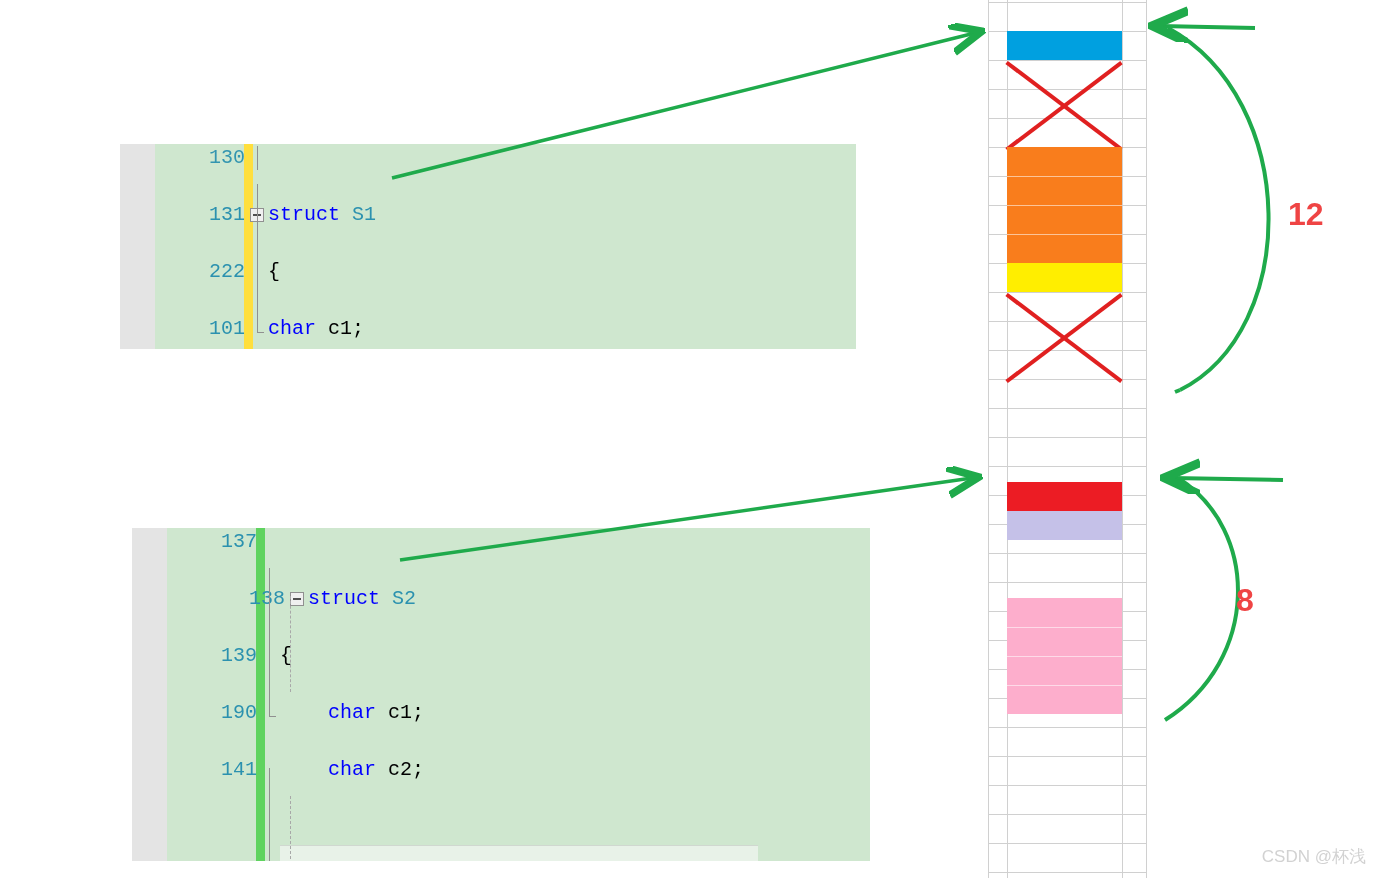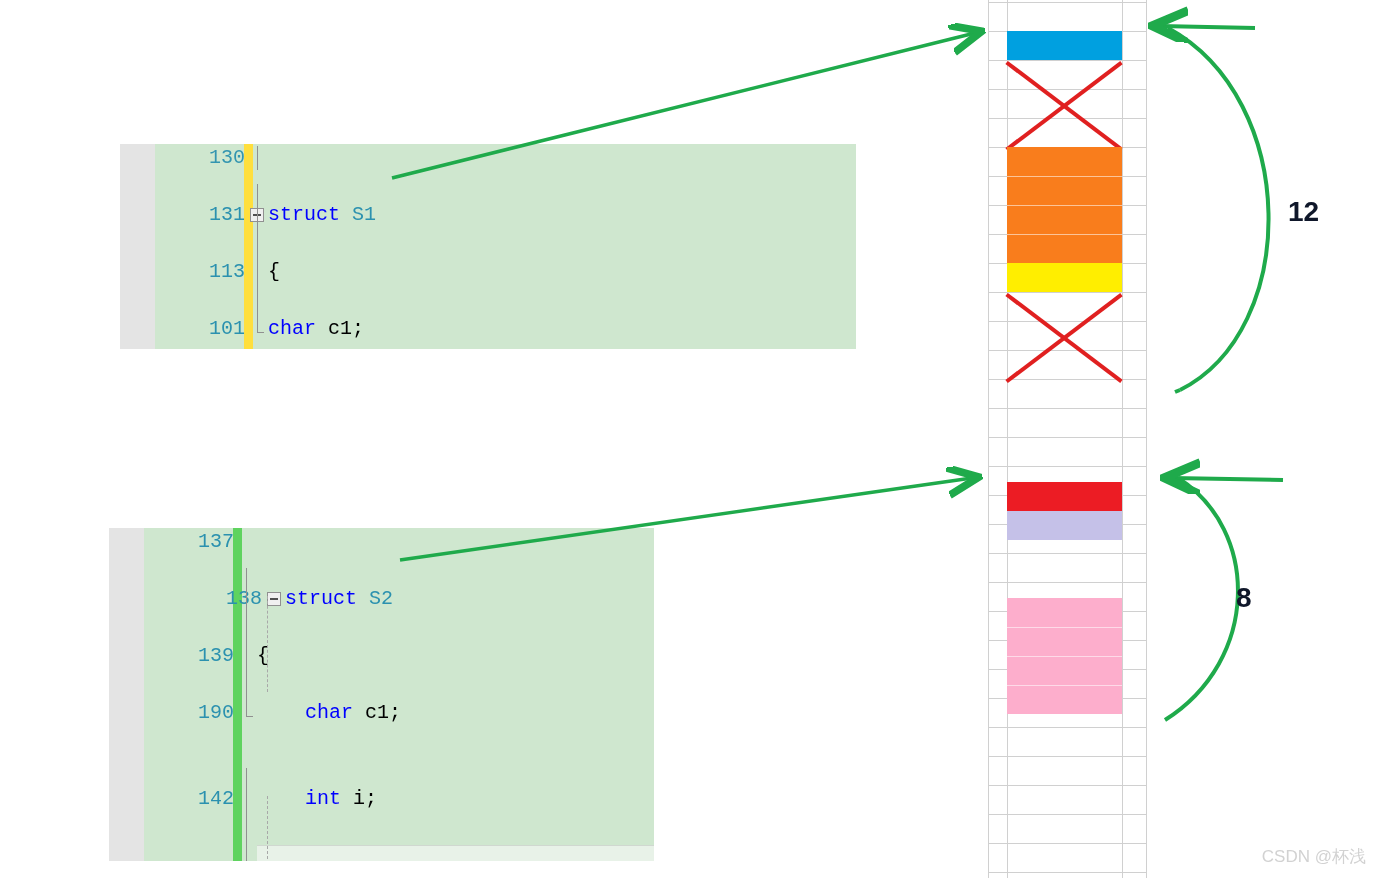--- a/index.html
+++ b/index.html
@@ -139,24 +139,24 @@
     left: 0; top: 50%;
     width: 100%;
     height: 4px;
     background: #e02020;
     transform-origin: center;
   }
 
   
   .green-label {
     position: absolute;
-    color: #0f172a;
+    color: #ef4444;
     font-family: "Liberation Sans", sans-serif;
     font-weight: bold;
-    font-size: 28px;
+    font-size: 32px;
   }
   svg.overlay {
     position: absolute;
     left: 0; top: 0;
     width: 1380px;
     height: 878px;
     pointer-events: none;
   }
 
   .watermark {
@@ -170,38 +170,38 @@
 </style>
 </head>
 <body>
 
 <div class="code-block" id="block1" style="left:120px; top:144px; width:736px; height:205px;">
   <div class="gutter-strip"></div>
   <div class="changebar" id="cb1" style="left: 124px; background: rgb(255, 223, 61);"></div>
   <div id="b1lines">
       <div class="code-line" style="top: 0px;"><span class="ln" style="opacity: 0.95;">130</span><span class="code-text"></span></div>
       <div class="code-line" style="top: 28.5px; padding-left: 40px;"><span class="ln">131</span><span class="code-text"><span class="kw">struct</span><span class="plain"> </span><span class="typen">S1</span></span><span class="foldbox"></span></div>
-      <div class="code-line" style="top: 57px;"><span class="ln">113</span><span class="code-text"><span class="plain">{</span></span></div>
+      <div class="code-line" style="top: 57px;"><span class="ln">222</span><span class="code-text"><span class="plain">{</span></span></div>
       <div class="code-line" style="top: 85.5px;"><span class="ln">101</span><span class="code-text"><span class="kw">char</span><span class="plain"> c1;</span></span></div>
       <div class="foldline" style="left: 137px; top: 2px; height: 24px;"></div>
       <div class="foldline" style="left: 137px; top: 40px; height: 148px;"></div>
       <div class="foldend" style="left: 137px; top: 188px;"></div>
     </div>
 </div>
 
-<div class="code-block" id="block2" style="left:109px; top:528px; width:545px; height:333px;">
+<div class="code-block" id="block2" style="left:132px; top:528px; width:738px; height:333px;">
   <div class="cursorline" style="left: 148px; top: 316.5px; width: 478px; height: 26px;"></div>
     <div class="gutter-strip"></div>
   <div class="changebar" id="cb2" style="left: 124px; background: rgb(95, 211, 95);"></div>
   <div id="b2lines">
       <div class="code-line" style="top: 0px;"><span class="ln">137</span><span class="code-text"></span></div>
       <div class="code-line" style="top: 28.5px; margin-left: 28px;"><span class="ln">138</span><span class="code-text"><span class="kw">struct</span><span class="plain"> </span><span class="typen">S2</span></span><span class="foldbox"></span></div>
       <div class="code-line" style="top: 57px; padding-left: 34px;"><span class="ln">139</span><span class="code-text"><span class="plain">{</span></span></div>
       <div class="code-line" style="top: 85.5px;"><span class="ln">190</span><span class="code-text"><span class="plain">    </span><span class="kw">char</span><span class="plain"> c1;</span></span></div>
-      <div class="code-line" style="top: 142.5px;"><span class="ln">142</span><span class="code-text"><span class="plain">    </span><span class="kw">int</span><span class="plain"> i;</span></span></div>
+      <div class="code-line" style="top: 114px;"><span class="ln">141</span><span class="code-text"><span class="plain">    </span><span class="kw">char</span><span class="plain"> c2;</span></span></div>
       <div class="foldline" style="left: 137px; top: 40px; height: 148px;"></div>
       <div class="foldend" style="left: 137px; top: 188px;"></div>
       <div class="foldline dashed" style="left: 158px; top: 68px; height: 96px;"></div>
       <div class="foldline" style="left: 137px; top: 240px; height: 125px;"></div>
       <div class="foldline dashed" style="left: 158px; top: 268px; height: 78px;"></div>
     </div>
 </div>
 
 <div class="grid-area">
   <div id="gridlines">

